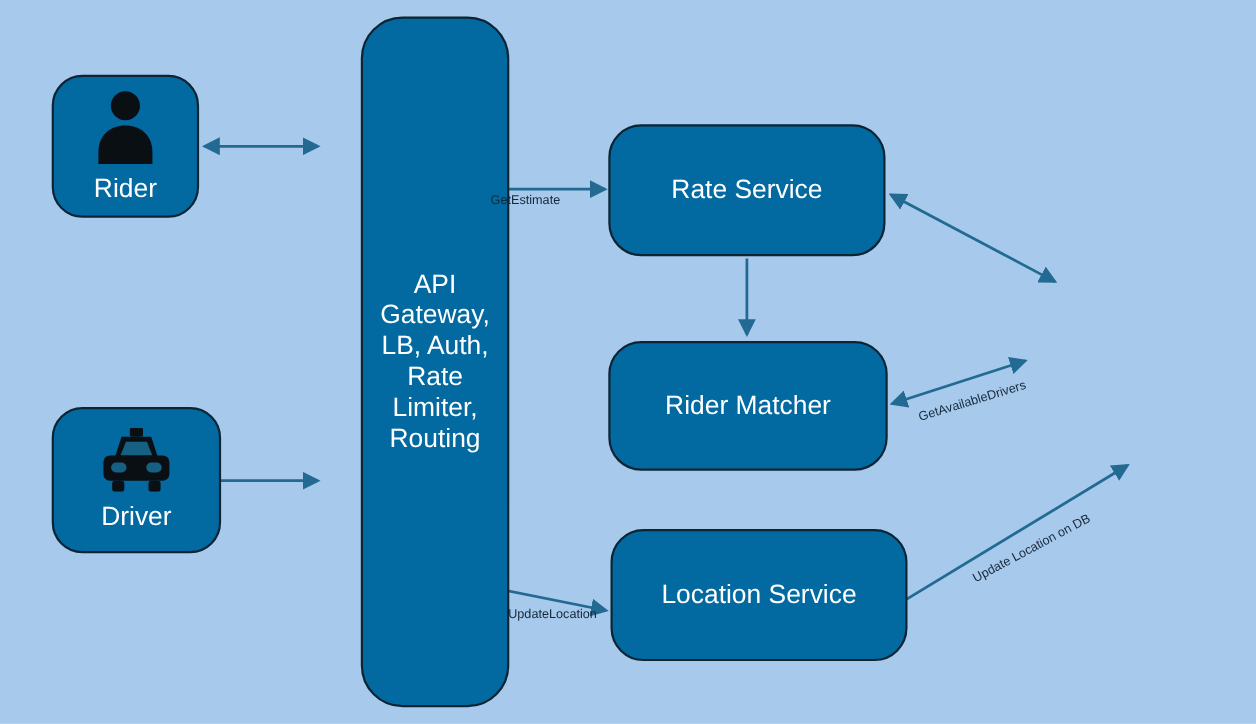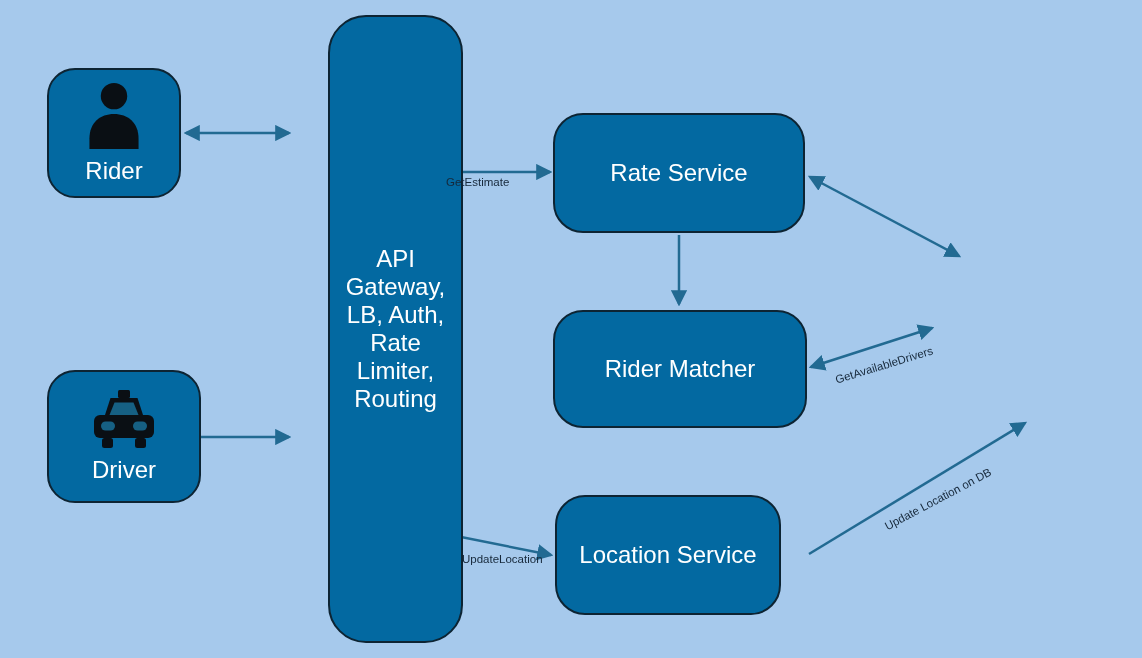--- a/index.html
+++ b/index.html
@@ -30,21 +30,21 @@
     font-size: 24px;
     line-height: 28px;
     white-space: pre-line;
   }
 
   .node-rider            { left: 47px;  top: 68px;  width: 134px; height: 130px; border-radius: 28px; }
   .node-driver           { left: 47px;  top: 370px; width: 154px; height: 133px; border-radius: 28px; }
   .node-api-gateway      { left: 292px; top: 15px;  width: 135px; height: 628px; border-radius: 38px; margin-left: 36px; }
   .node-ride-service     { left: 553px; top: 113px; width: 252px; height: 120px; border-radius: 30px; }
   .node-ride-matcher     { left: 553px; top: 310px; width: 254px; height: 118px; border-radius: 30px; }
-  .node-location-service { left: 555px; top: 495px; width: 226px; height: 120px; border-radius: 30px; }
+  .node-location-service { left: 555px; top: 481px; width: 270px; height: 120px; border-radius: 30px; }
   .node-database         { left: 936px; top: 231px; width: 190px; height: 190px; border-radius: 50%; }
 
   .node .icon { display: block; margin-bottom: 4px; }
 
   .edges-svg {
     position: absolute;
     left: 0; top: 0;
     width: 1142px; height: 658px;
     pointer-events: none;
   }

